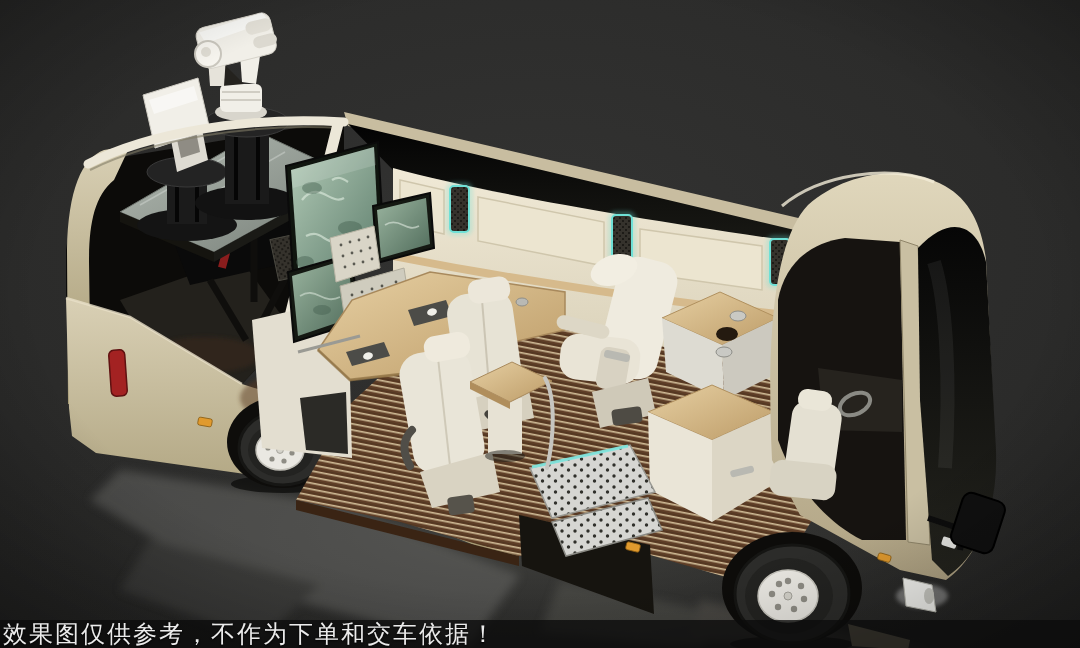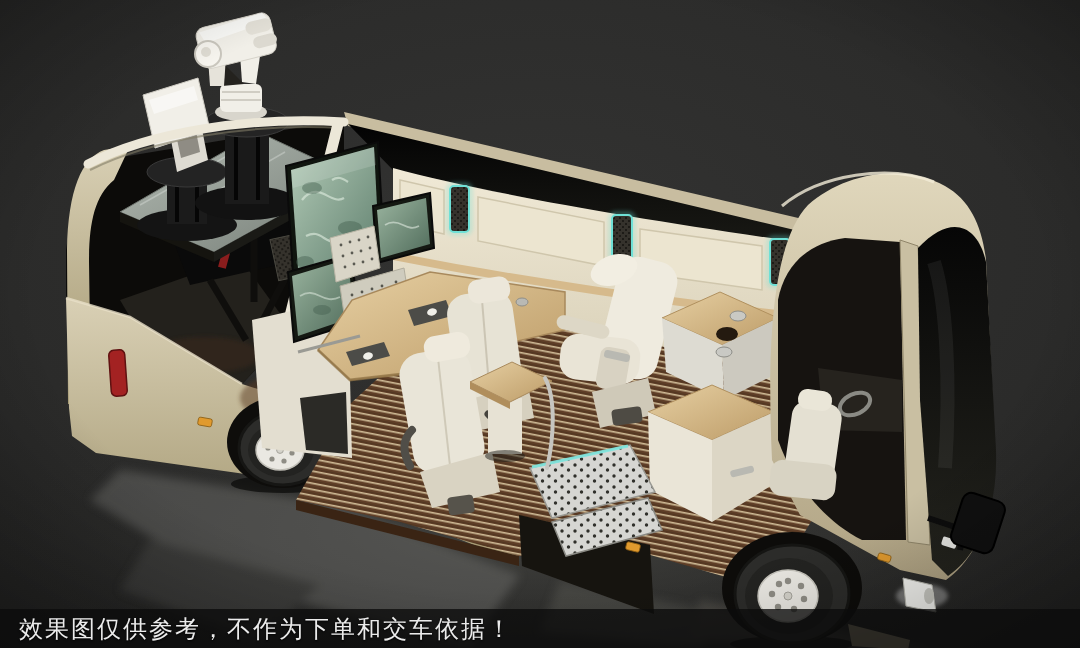--- a/index.html
+++ b/index.html
@@ -6,22 +6,22 @@
     --bg:#2b2b2b; --body:#cfc5a9; --bodyDark:#ab9f80; --wall:#e9e2cf;
     --wood:#d9bd8e; --woodDark:#b79562; --floorBrown:#5f3e27; --floorLine:#cfbc97;
     --seat:#e9e5d8; --seatShadow:#c2bcab; --stone:#97a09a; --teal:#6fe0d6;
     --equipWhite:#f1efe8; --equipBlack:#1a1a1a; --tire:#2c2c2a; --hub:#eae8e2;
     --screenGreen:#7fa08c; --captionText:#ebebeb;
   }
   html,body{margin:0;padding:0;background:#111;}
   .stage{position:relative;width:1080px;height:648px;overflow:hidden;
          font-family:"Liberation Sans","DejaVu Sans",sans-serif;background:var(--bg);}
   .stage svg{position:absolute;inset:0;display:block;}
-  .caption-bar{position:absolute;left:0;right:0;bottom:0;height:39px;
-    background:rgba(12,12,12,.78);display:flex;align-items:center;padding-left:19px;}
+  .caption-bar{position:absolute;left:0;right:0;bottom:0;height:28px;
+    background:rgba(12,12,12,.78);display:flex;align-items:center;padding-left:3px;}
   .caption-bar span{font-family:"Liberation Serif","DejaVu Serif",serif;
     font-size:24px;letter-spacing:2px;color:var(--captionText);
     text-shadow:0 1px 2px rgba(0,0,0,.9);white-space:nowrap;line-height:1;}
 </style>
 </head>
 <body>
 
 <div class="stage">
 <svg width="1080" height="648" viewBox="0 0 1080 648">
   <defs>

